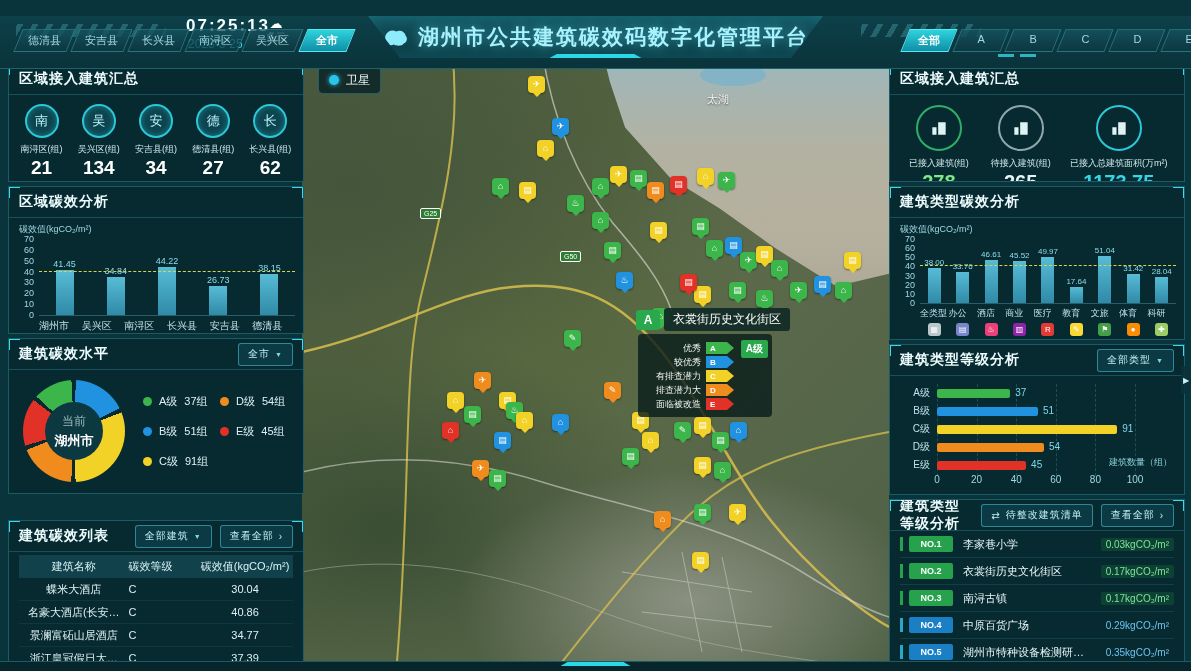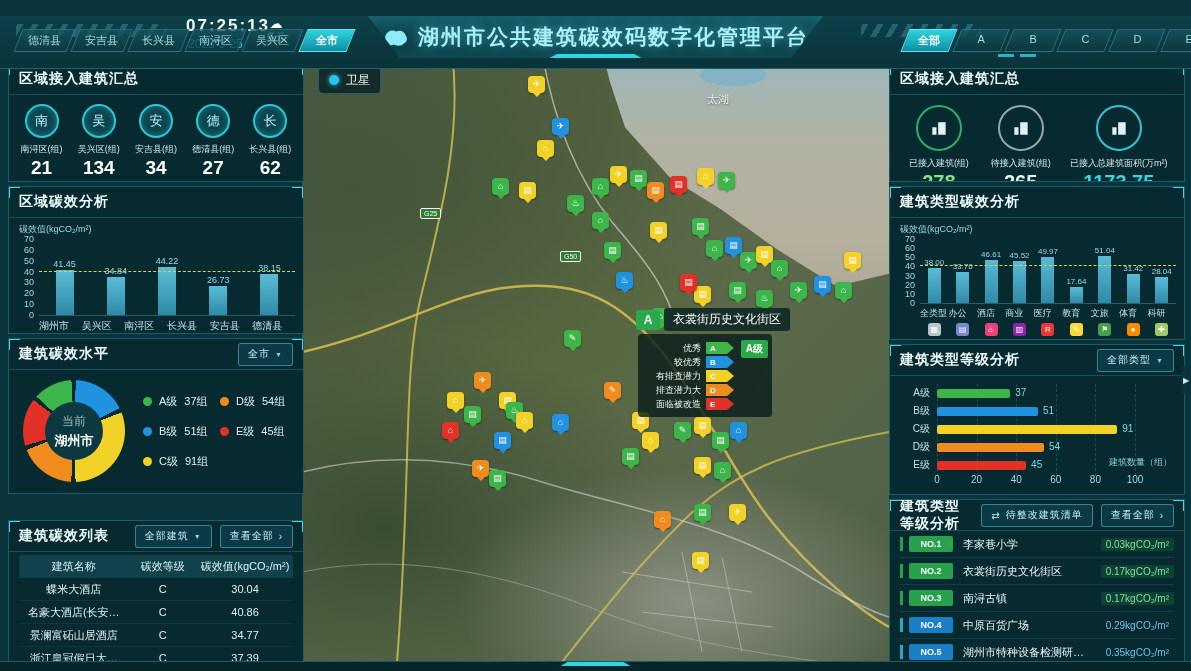--- a/index.html
+++ b/index.html
@@ -85,21 +85,21 @@
 .donut-center{position:absolute;inset:0;display:flex;flex-direction:column;align-items:center;justify-content:center;z-index:1}
 .dc1{font-size:12px;color:#9fb9bd}.dc2{font-size:13px;font-weight:bold;color:#fff;margin-top:2px}
 .lvl-legend{flex:1;display:grid;grid-template-rows:repeat(3,1fr);grid-auto-flow:column;padding:8px 0 8px 14px;gap:0 4px}
 .lg-item{display:flex;align-items:center;gap:7px;font-size:11px;color:#dff1f4}
 .lg-dot{width:9px;height:9px;border-radius:50%}
 
 .tbl{margin:3px 10px 0;font-size:11px}
 .tbl-head{display:flex;align-items:center;height:23px;background:rgba(42,120,140,.3);color:#d8f1f5}
 .tbl-row{display:flex;align-items:center;height:22px;color:#dff1f4;border-bottom:1px solid rgba(70,160,180,.12);cursor:pointer}
 .c1{flex:1.6;text-align:center;white-space:nowrap;overflow:hidden;text-overflow:ellipsis}
-.c2{flex:1;text-align:center}.c3{flex:1.4;text-align:center}
+.c2{flex:1;text-align:left}.c3{flex:1.4;text-align:center}
 
 .stats{display:flex;padding:10px 8px 0}
 .stat{flex:1;text-align:center}.stat.wide{flex:1.4}
 .sicon{width:42px;height:42px;border-radius:50%;border:2px solid;display:flex;align-items:center;justify-content:center;margin:0 auto}
 .slabel{font-size:9px;color:#cfe9ec;margin-top:6px;white-space:nowrap}
 .sval{font-size:20px;font-weight:bold;margin-top:1px}
 
 .hb{position:relative;padding:8px 10px 0}
 .hb-row{display:flex;align-items:center;height:18px;position:relative;z-index:1}
 .hb-label{width:30px;font-size:10px;color:#bfe3ea;text-align:right;padding-right:7px}

